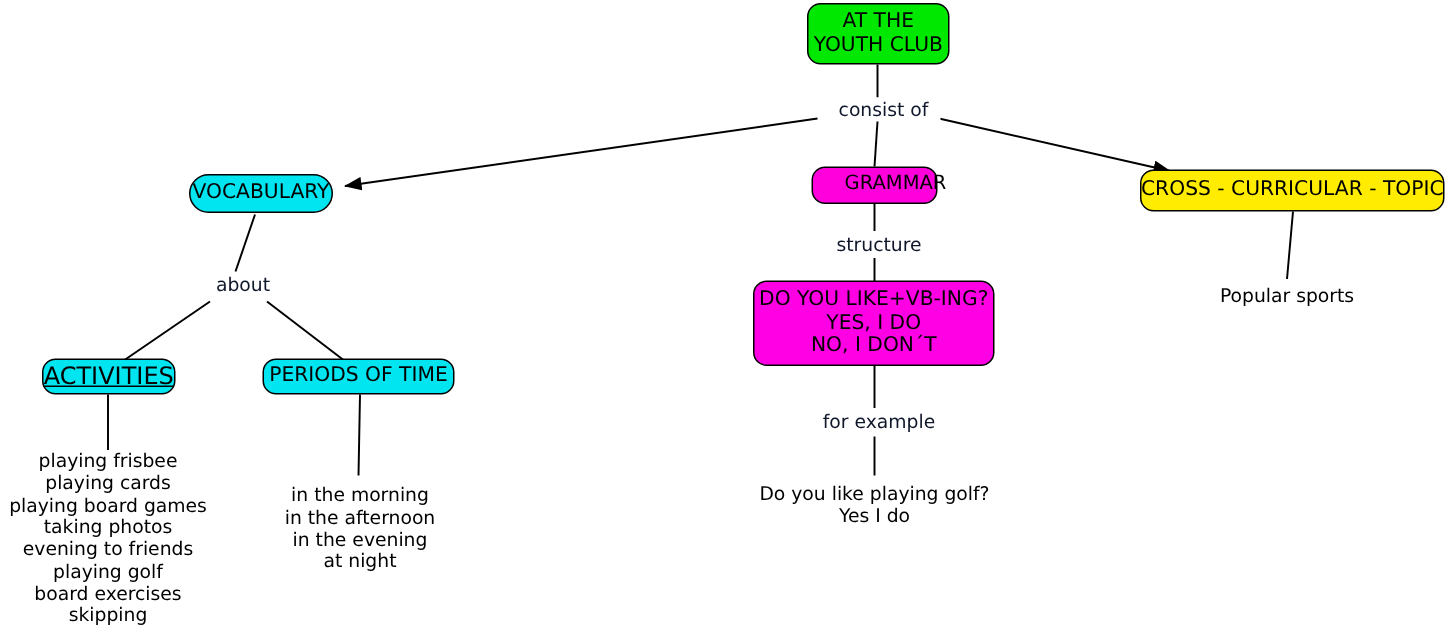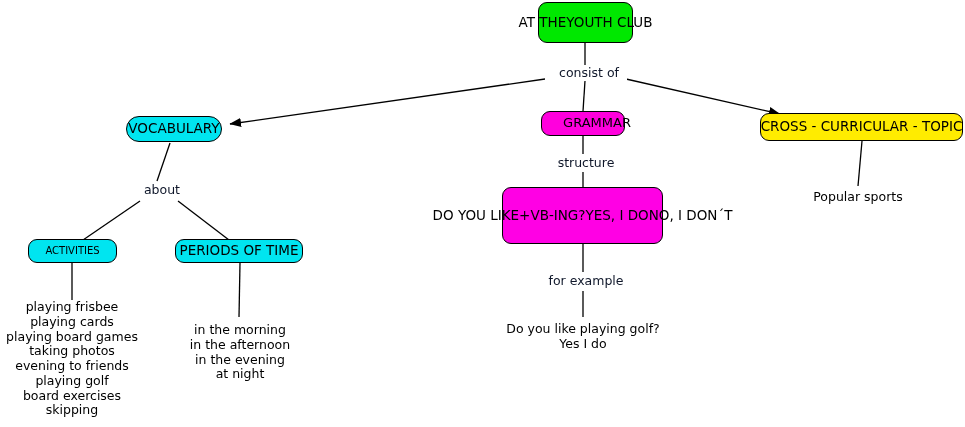--- a/index.html
+++ b/index.html
@@ -22,20 +22,21 @@
     width: 965px;
     height: 427px;
     pointer-events: none;
   }
   .node {
     position: absolute;
     box-sizing: border-box;
     border: 1.6px solid #000000;
     border-radius: 9px;
     display: flex;
+    flex-direction: column;
     align-items: center;
     justify-content: center;
     text-align: center;
     color: #000000;
     line-height: 1.15;
     white-space: nowrap;
   }
   .node-line { display: block; }
   .node.cyan   { background: #00e5f0; }
   .node.green  { background: #00e800; }
@@ -113,21 +114,21 @@
   </div>
 
   <div class="node magenta" style="left:541px; top:111px; width:84px; height:25px; font-size:13px;">
     <span class="node-line">GRAMMAR</span>
   </div>
 
   <div class="node yellow" style="left:760px; top:113px; width:203px; height:28px; font-size:13.5px;">
     <span class="node-line">CROSS - CURRICULAR - TOPIC</span>
   </div>
 
-  <div class="node cyan" style="left:28px; top:239px; width:89px; height:24px; font-size:10px;">
+  <div class="node cyan" style="left:28px; top:239px; width:89px; height:24px; font-size:16px;text-decoration:underline;">
     <span class="node-line">ACTIVITIES</span>
   </div>
 
   <div class="node cyan" style="left:175px; top:239px; width:128px; height:24px; font-size:13.5px;">
     <span class="node-line">PERIODS OF TIME</span>
   </div>
 
   <div class="node magenta-alt" style="left:502px; top:187px; width:161px; height:57px; font-size:13.5px;">
     <span class="node-line">DO YOU LIKE+VB-ING?</span>
     <span class="node-line">YES, I DO</span>

